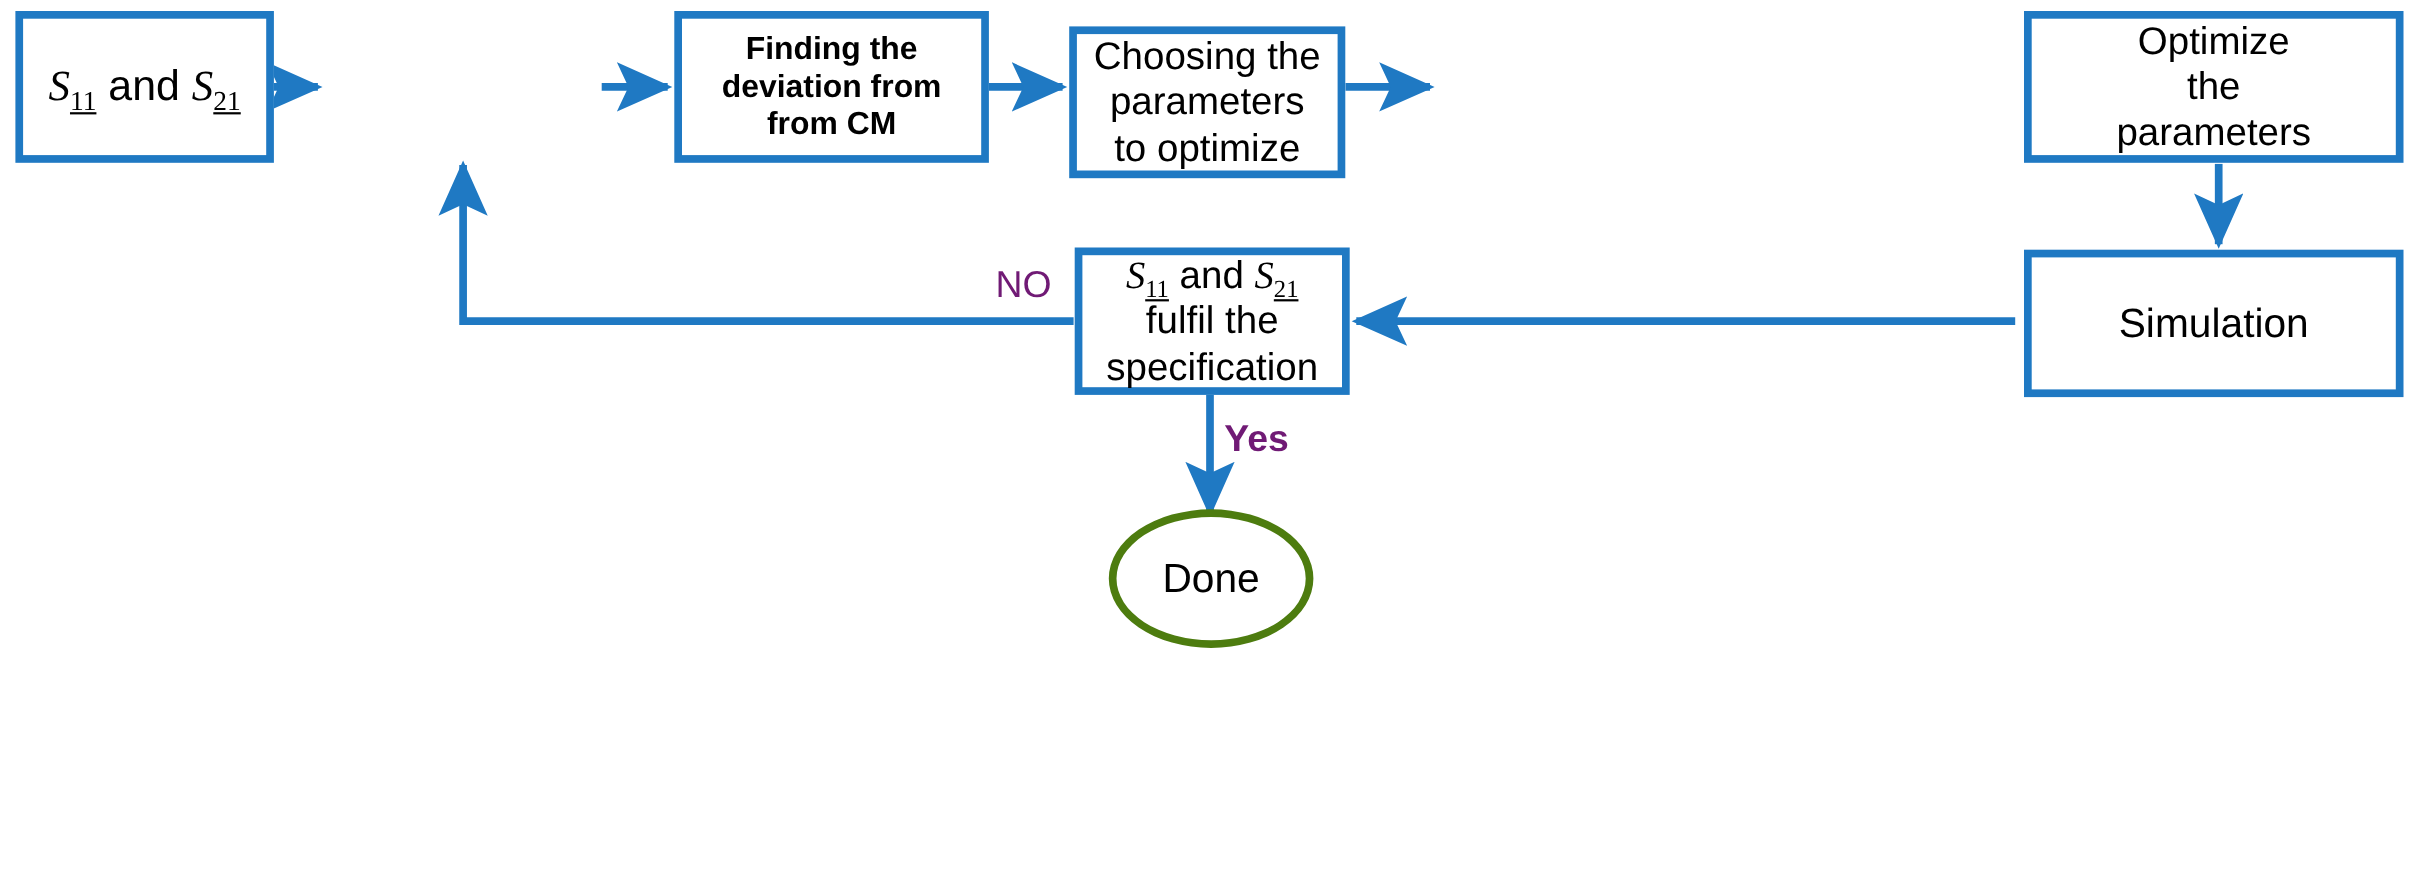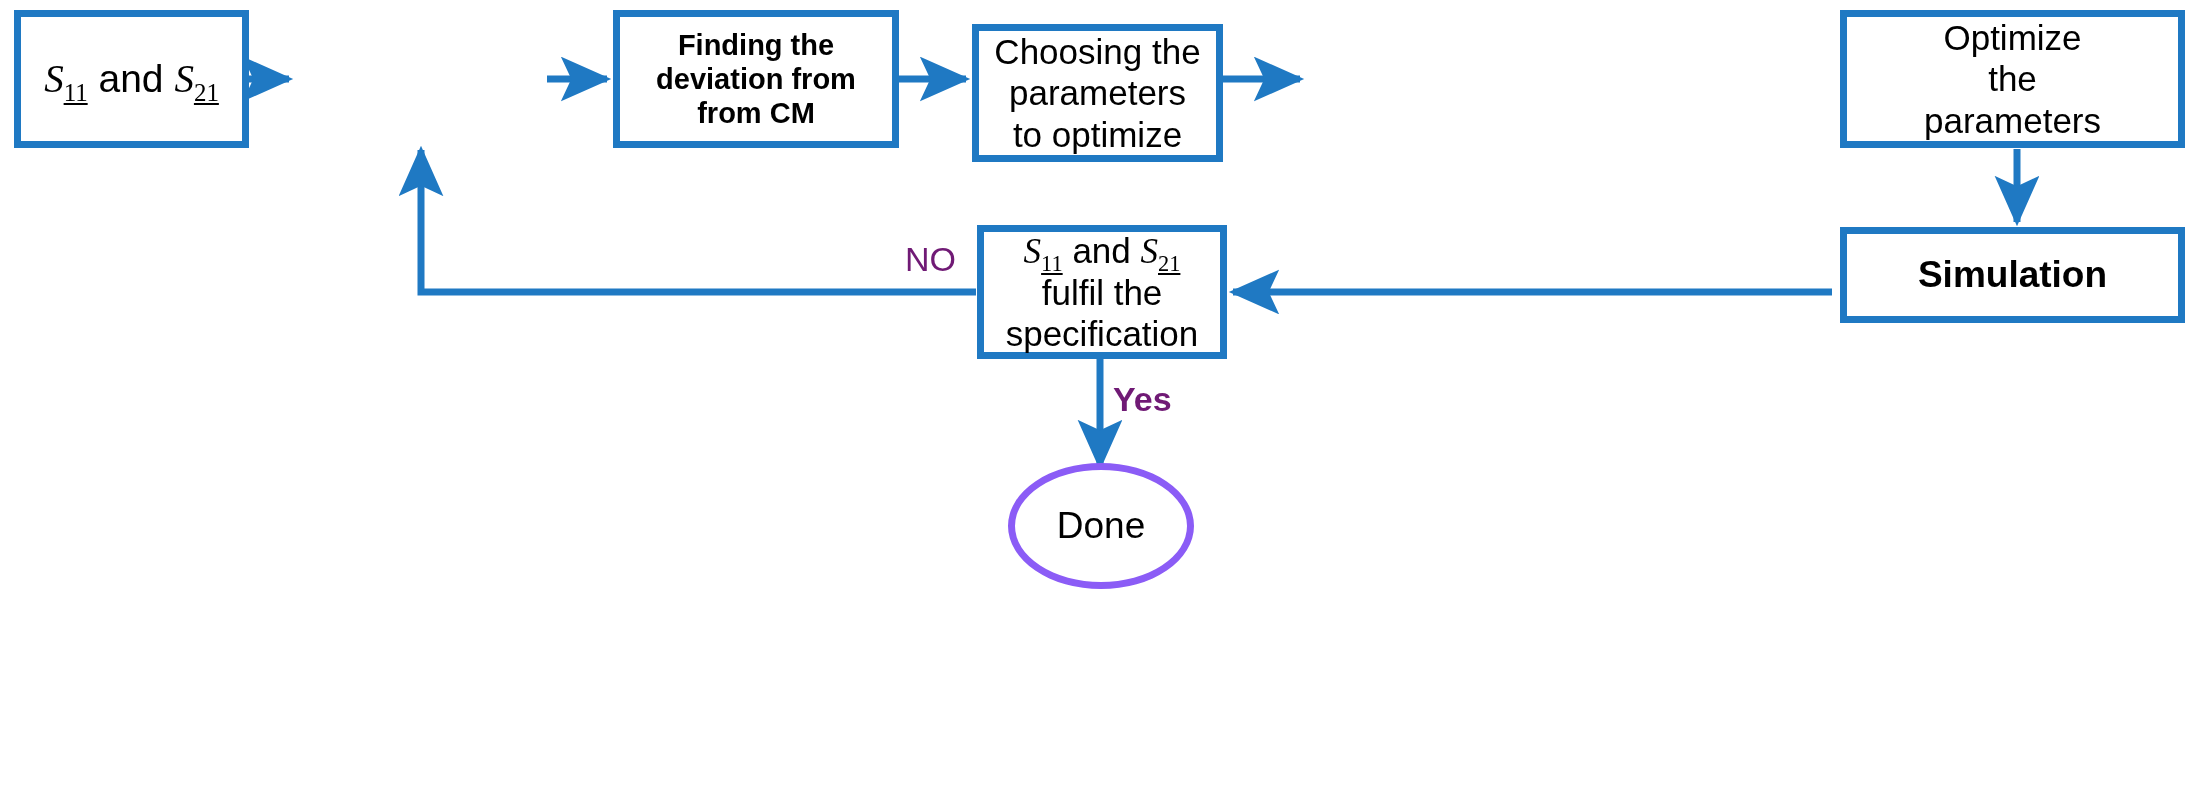--- a/index.html
+++ b/index.html
@@ -14,21 +14,21 @@
     background:#ffffff;
     display:flex;
     align-items:center;
     justify-content:center;
     text-align:center;
     color:#000000;
     line-height:1.18;
   }
   .box{ border:7px solid #1f79c3; }
   .terminator{
-    border:7px solid #8b5cf6;
+    border:7px solid #4d7c0f;
     border-radius:50%;
   }
   .node .txt{ display:block; width:100%; padding:0 8px; box-sizing:border-box; }
 
   
   .mathline{ white-space:nowrap; }
   .mvar{ font-family:"Liberation Serif","DejaVu Serif",serif; font-style:italic; }
   .msub{ font-family:"Liberation Serif","DejaVu Serif",serif; font-style:normal;
          font-size:0.64em; vertical-align:sub; line-height:0;text-decoration:underline; }
   .conj{ font-family:"Liberation Sans","DejaVu Sans",sans-serif; font-style:normal; }
@@ -97,21 +97,21 @@
   </div>
 
   <div class="node box" style="left:1840px;top:10px;width:345px;height:138px;font-size:35px;">
     <span class="txt">
       <span>Optimize</span><br>
       <span>the</span><br>
       <span>parameters</span>
     </span>
   </div>
 
-  <div class="node box" style="left:1840px;top:227px;width:345px;height:96px;font-size:37px;font-weight:bold;">
+  <div class="node box" style="left:1840px;top:227px;width:345px;height:134px;font-size:37px;">
     <span class="txt">Simulation</span>
   </div>
 
   <div class="node box" style="left:977px;top:225px;width:250px;height:134px;font-size:35px;">
     <span class="txt">
       <span class="mathline">
         <span class="mvar">S</span><span class="msub">11</span><span class="conj"> and </span><span class="mvar">S</span><span class="msub">21</span>
       </span><br>
       <span>fulfil the</span><br>
       <span>specification</span>

